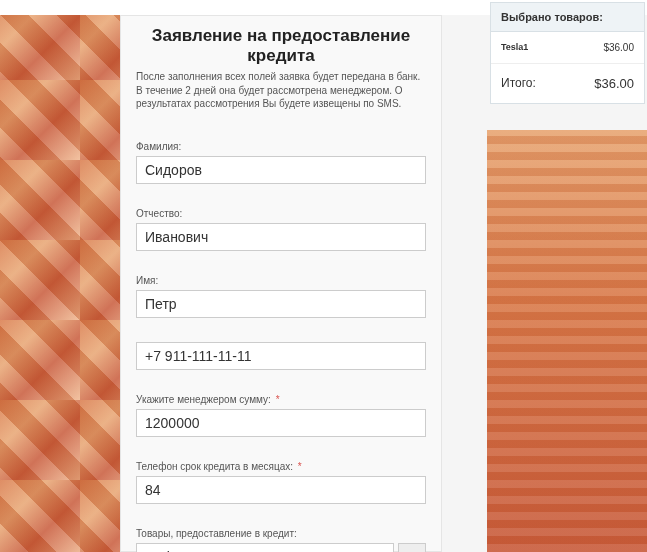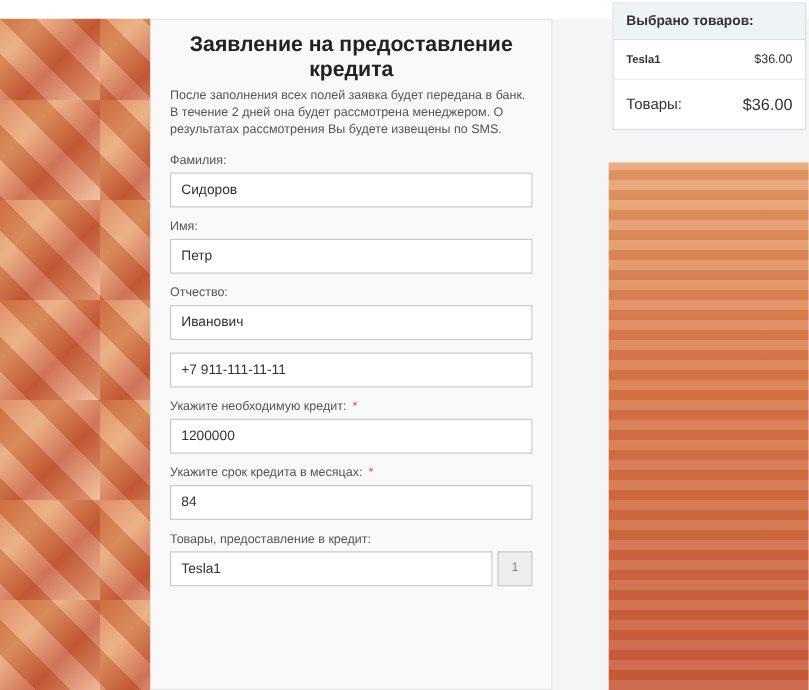--- a/index.html
+++ b/index.html
@@ -52,41 +52,41 @@
     text-align: center;
     font-size: 17px;
     font-weight: bold;
     color: #222;
     margin-bottom: 4px;
   }
   .form-desc {
     font-size: 10px;
     color: #555;
     line-height: 1.35;
-    margin-bottom: 12px;
+    margin-bottom: 30px;
   }
   .field {
-    margin-bottom: 10px;
+    margin-bottom: 24px;
   }
   .field-label {
     font-size: 10px;
     color: #555;
     margin-bottom: 4px;
     display: block;
   }
   .req {
     color: #d9534f;
     margin-left: 2px;
   }
   .field-input {
     width: 100%;
     height: 28px;
     border: 1px solid #ccc;
     background: #fff;
-    font-size: 11px;
+    font-size: 14px;
     color: #333;
     padding: 0 8px;
     font-family: inherit;
   }
   .goods-row {
     display: flex;
     gap: 4px;
   }
   .goods-input {
     flex: 1;
@@ -157,44 +157,44 @@
 <div class="form-panel">
   <div class="form-title">Заявление на предоставление кредита</div>
   <div class="form-desc">После заполнения всех полей заявка будет передана в банк. В течение 2 дней она будет рассмотрена менеджером. О результатах рассмотрения Вы будете извещены по SMS.</div>
 
   <div class="field">
     <label class="field-label">Фамилия:</label>
     <input class="field-input" type="text" value="Сидоров" style="">
   </div>
 
   <div class="field">
+    <label class="field-label">Отчество:</label>
+    <input class="field-input" type="text" value="Иванович" style="">
+  </div>
+
+  <div class="field">
     <label class="field-label">Имя:</label>
     <input class="field-input" type="text" value="Петр" style="">
   </div>
 
   <div class="field">
-    <label class="field-label">Отчество:</label>
-    <input class="field-input" type="text" value="Иванович" style="">
-  </div>
-
-  <div class="field">
     <input class="field-input" type="text" value="+7 911-111-11-11" style="">
   </div>
 
   <div class="field">
     <label class="field-label">
-      <span>Укажите необходимую кредит:</span>
+      <span>Укажите менеджером сумму:</span>
       <span class="req">*</span>
     </label>
     <input class="field-input" type="text" value="1200000" style="">
   </div>
 
   <div class="field">
     <label class="field-label">
-      <span>Укажите срок кредита в месяцах:</span>
+      <span>Телефон срок кредита в месяцах:</span>
       <span class="req">*</span>
     </label>
     <input class="field-input" type="text" value="84" style="">
   </div>
 
   <div class="field">
     <label class="field-label">Товары, предоставление в кредит:</label>
     <div class="goods-row">
       <input class="field-input goods-input" type="text" value="Tesla1" style="">
       <input class="goods-qty" type="text" readonly="" value="1" style="">
@@ -203,16 +203,16 @@
 
 </div>
 
 <div class="cart-panel">
   <div class="cart-header">Выбрано товаров:</div>
   <div class="cart-row">
     <span class="name">Tesla1</span>
     <span class="price">$36.00</span>
   </div>
   <div class="cart-row total">
-    <span>Товары:</span>
+    <span>Итого:</span>
     <span class="price">$36.00</span>
   </div>
 </div>
 
 </body></html>

